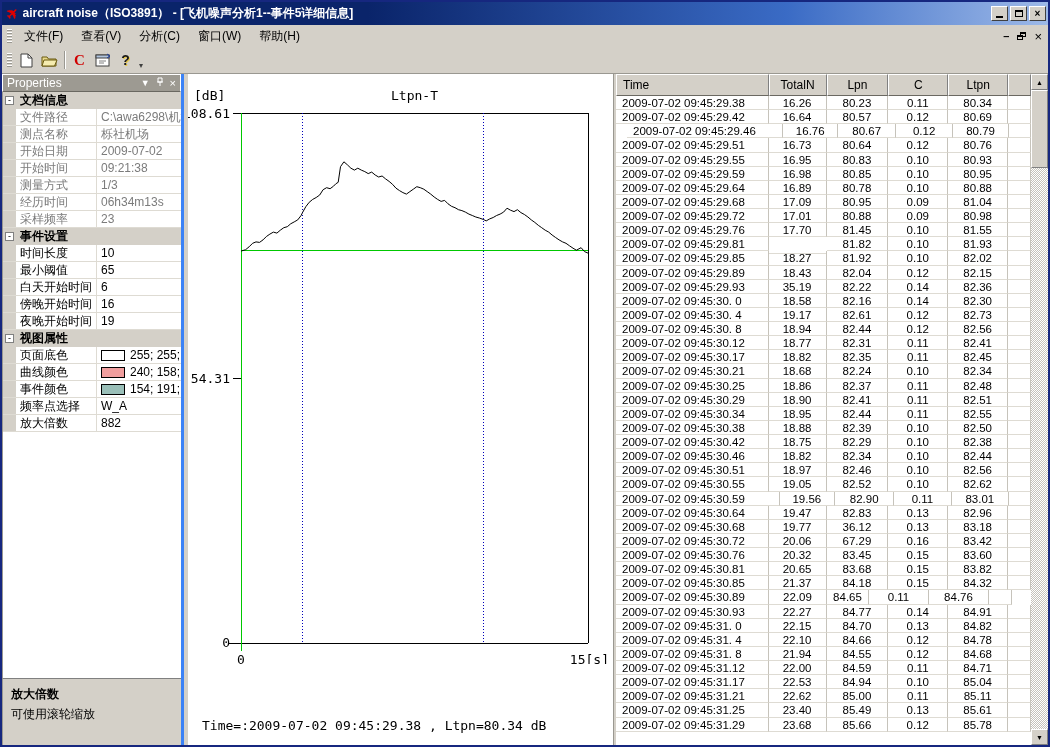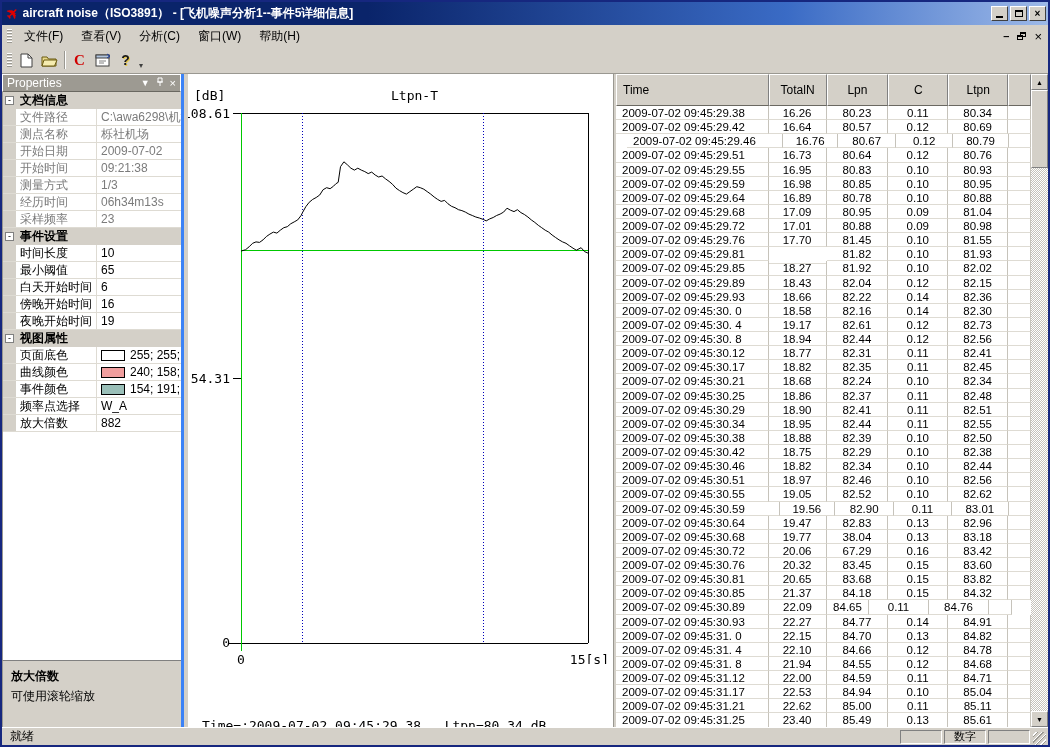--- a/index.html
+++ b/index.html
@@ -66,21 +66,21 @@
   .props-desc .dtitle{font-weight:bold;margin-bottom:3px;}
   
   .vsplit{width:4px;background:#d4d0c8;flex:0 0 auto;}
   .chart{width:426px;flex:0 0 auto;background:#fff;position:relative;border-right:1px solid #9a9891;}
   .chart svg{display:block;}
   .chart-info{position:absolute;left:14px;top:597px;
     font-family:"DejaVu Sans Mono","Liberation Mono",monospace;font-size:13px;line-height:22px;white-space:pre;}
   
   .tablep{flex:1;background:#fff;display:flex;overflow:hidden;}
   .tcols{flex:1;display:flex;flex-direction:column;overflow:hidden;}
-  .thead{display:flex;height:32px;flex:0 0 auto;}
+  .thead{display:flex;height:22px;flex:0 0 auto;}
   .th{background:#d4d0c8;border:1px solid;border-color:#fff #808080 #6a6861 #fff;
     font-size:12px;display:flex;align-items:center;justify-content:center;overflow:hidden;}
   .th.first{justify-content:flex-start;padding-left:6px;}
   .tbody{flex:1;overflow:hidden;}
   .trow{display:flex;height:14.13px;}
   .td{font-size:11.5px;line-height:14px;border-right:1px solid #c6c3bb;border-bottom:1px solid #dedbd3;
     text-align:center;overflow:hidden;white-space:nowrap;}
   .td.first{text-align:left;padding-left:6px;}
   
   .vscroll{width:17px;flex:0 0 auto;display:flex;flex-direction:column;background:#d4d0c8;}
@@ -468,21 +468,21 @@
             <div class="trow">
               <div class="td first" style="width: 153px;">2009-07-02 09:45:29.89</div>
               <div class="td" style="width: 58px;">18.43</div>
               <div class="td" style="width: 62px;">82.04</div>
               <div class="td" style="width: 60px;">0.12</div>
               <div class="td" style="width: 60px;">82.15</div>
               <div class="td" style="width: 23px;"></div>
             </div>
             <div class="trow">
               <div class="td first" style="width: 153px;">2009-07-02 09:45:29.93</div>
-              <div class="td" style="width: 58px;">18.66</div>
+              <div class="td" style="width: 58px;">35.19</div>
               <div class="td" style="width: 62px;">82.22</div>
               <div class="td" style="width: 60px;">0.14</div>
               <div class="td" style="width: 60px;">82.36</div>
               <div class="td" style="width: 23px;"></div>
             </div>
             <div class="trow">
               <div class="td first" style="width: 153px;">2009-07-02 09:45:30. 0</div>
               <div class="td" style="width: 58px;">18.58</div>
               <div class="td" style="width: 62px;">82.16</div>
               <div class="td" style="width: 60px;">0.14</div>
@@ -605,21 +605,21 @@
               <div class="td first" style="width: 153px;">2009-07-02 09:45:30.64</div>
               <div class="td" style="width: 58px;">19.47</div>
               <div class="td" style="width: 62px;">82.83</div>
               <div class="td" style="width: 60px;">0.13</div>
               <div class="td" style="width: 60px;">82.96</div>
               <div class="td" style="width: 23px;"></div>
             </div>
             <div class="trow">
               <div class="td first" style="width: 153px;">2009-07-02 09:45:30.68</div>
               <div class="td" style="width: 58px;">19.77</div>
-              <div class="td" style="width: 62px;">38.04</div>
+              <div class="td" style="width: 62px;">36.12</div>
               <div class="td" style="width: 60px;">0.13</div>
               <div class="td" style="width: 60px;">83.18</div>
               <div class="td" style="width: 23px;"></div>
             </div>
             <div class="trow">
               <div class="td first" style="width: 153px;">2009-07-02 09:45:30.72</div>
               <div class="td" style="width: 58px;">20.06</div>
               <div class="td" style="width: 62px;">67.29</div>
               <div class="td" style="width: 60px;">0.16</div>
               <div class="td" style="width: 60px;">83.42</div>
@@ -733,20 +733,13 @@
       </div>
       <div class="vscroll">
         <div class="sbtn">▲</div>
         <div class="sthumb"></div>
         <div class="strough"></div>
         <div class="sbtn">▼</div>
       </div>
     </div>
   </div>
 
-  <div class="statusbar">
-    <span class="sb-left">就绪</span>
-    <span class="sb-cell"></span>
-    <span class="sb-cell">数字</span>
-    <span class="sb-cell"></span>
-    <span class="sb-grip"></span>
-  </div>
 </div>
 
 </body></html>

